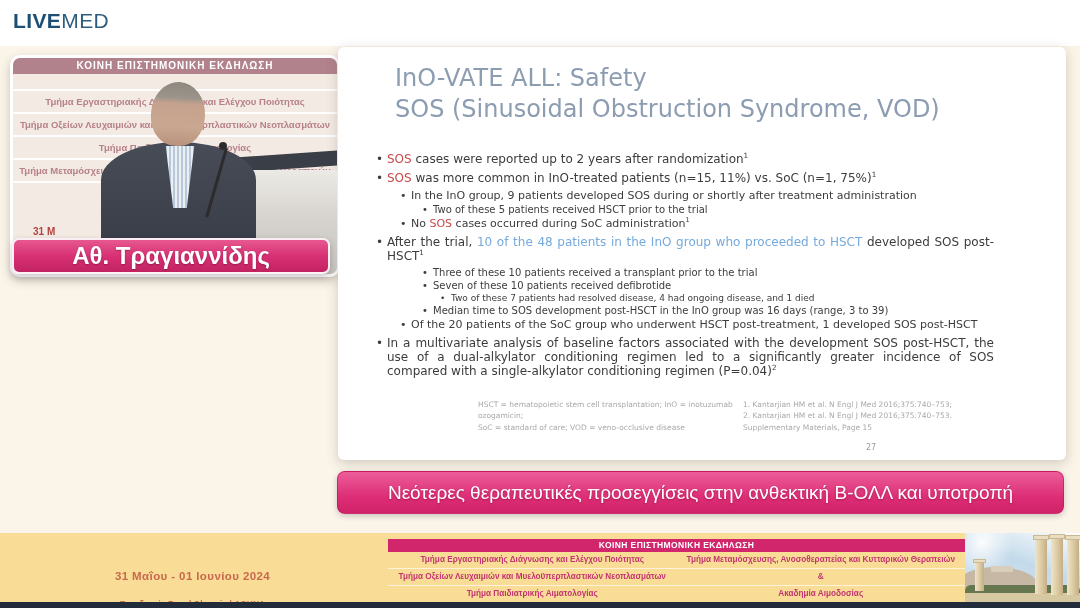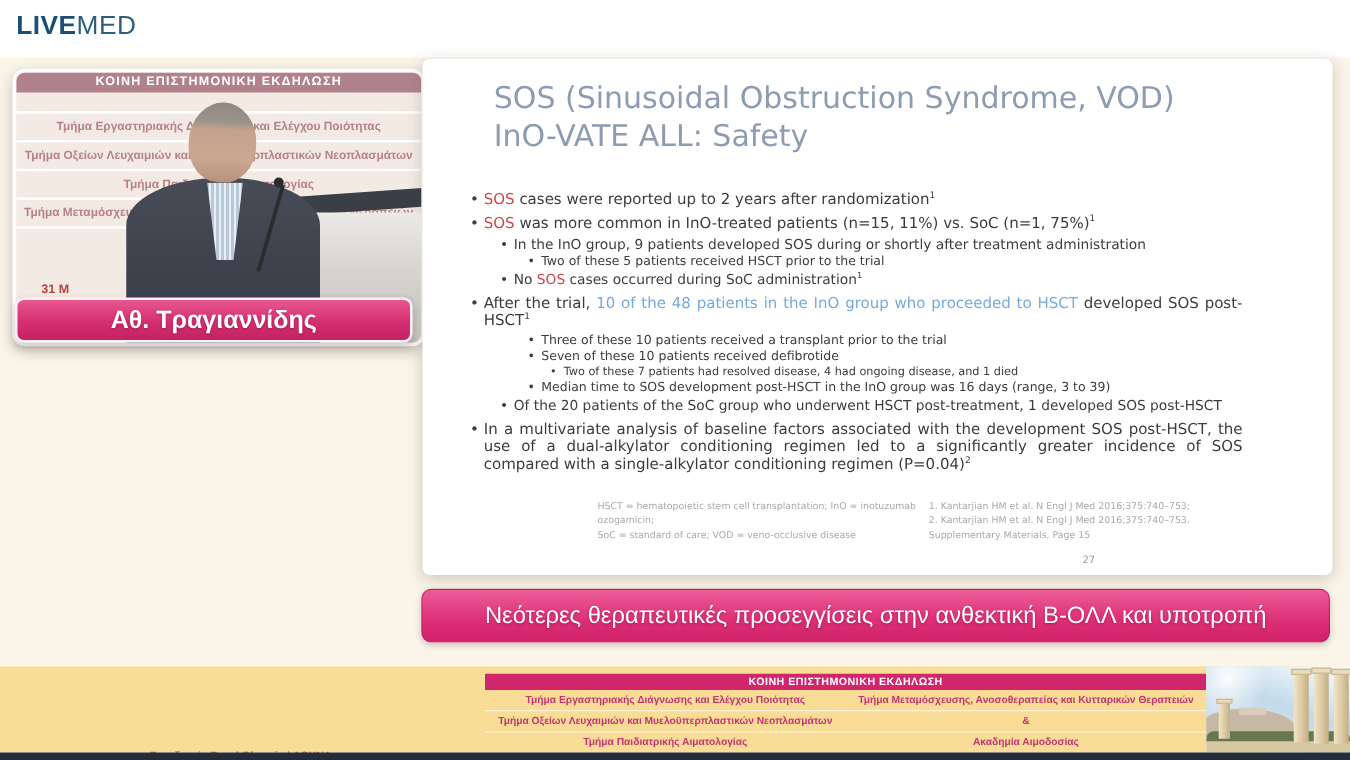--- a/index.html
+++ b/index.html
@@ -42,21 +42,21 @@
     border-radius:50% 50% 46% 46%;
     background:linear-gradient(180deg,#8E887E 0%,#9A948A 24%,#C5A28D 34%,#C9A791 70%,#B8927C 100%);}
   .mic-arm{left:212px;top:90px;width:2.5px;height:72px;background:#2C2C2C;transform:rotate(16deg);transform-origin:top center;z-index:7;}
   .mic-head{left:206px;top:84px;width:8px;height:8px;border-radius:50%;background:#2C2C2C;z-index:7;}
 
   
   .name-banner{left:12px;top:238px;width:318px;height:36px;z-index:20;box-sizing:border-box;
     background:linear-gradient(180deg,#E75890 0%,#D62E72 55%,#C22362 100%);
     border:2px solid rgba(255,255,255,.92);border-radius:7px;
     box-shadow:0 3px 7px rgba(0,0,0,.22);
-    color:#fff;font-size:20px;font-weight:700;text-align:center;line-height:32px;
+    color:#fff;font-size:24px;font-weight:700;text-align:center;line-height:32px;
     text-shadow:0 1px 2px rgba(90,0,40,.45);}
 
   
   .slide{left:338px;top:47px;width:728px;height:413px;background:#fff;border-radius:6px;
     box-shadow:0 3px 12px rgba(110,100,90,.30);font-family:"DejaVu Sans", sans-serif;}
   .slide-title{left:57px;top:16px;font-size:24px;line-height:1.3;color:var(--slide_title,#8C9CB1);}
   .bullets{left:38px;top:100px;width:618px;color:#3C3C3C;}
   .bullet{display:flex;}
   .marker{flex:0 0 11px;width:11px;}
   .btxt{flex:1;}
@@ -144,22 +144,22 @@
   <div class="abs speaker-shirt"></div>
   <div class="abs speaker-head"></div>
   <div class="abs mic-arm"></div>
   <div class="abs mic-head"></div>
 </div>
 
 <div class="abs name-banner">Αθ. Τραγιαννίδης</div>
 
 <div class="abs slide">
   <div class="abs slide-title">
+    <div>InO-VATE ALL: Safety</div>
     <div>SOS (Sinusoidal Obstruction Syndrome, VOD)</div>
-    <div>InO-VATE ALL: Safety</div>
   </div>
   <div class="abs bullets">
       <div class="bullet lv1">
         <span class="marker">•</span>
         <span class="btxt"><span class="red">SOS</span><span> cases were reported up to 2 years after randomization</span><sup>1</sup></span>
       </div>
       <div class="bullet lv1">
         <span class="marker">•</span>
         <span class="btxt"><span class="red">SOS</span><span> was more common in InO-treated patients (n=15, 11%) vs. SoC (n=1, 75%)</span><sup>1</sup></span>
       </div>
@@ -212,20 +212,21 @@
       <div class="refline">1. Kantarjian HM et al. N Engl J Med 2016;375:740–753;</div>
       <div class="refline">2. Kantarjian HM et al. N Engl J Med 2016;375:740–753. Supplementary Materials, Page 15</div>
     </div>
   <div class="abs pagenum">27</div>
 </div>
 
 <div class="abs lecture-banner">Νεότερες θεραπευτικές προσεγγίσεις στην ανθεκτική Β-ΟΛΛ και υποτροπή</div>
 
 <div class="abs footer">
   <div class="abs f-left">
+    <div class="abs f-dates">31 Μαΐου - 01 Ιουνίου 2024</div>
     <div class="abs f-venue">Ξενοδοχείο Royal Olympic | ΑΘΗΝΑ</div>
   </div>
   <div class="abs f-mid">
     <div class="abs f-event">ΚΟΙΝΗ ΕΠΙΣΤΗΜΟΝΙΚΗ ΕΚΔΗΛΩΣΗ</div>
     <div class="abs f-grid">
       <div class="f-col">
           <div class="list-cell">Τμήμα Εργαστηριακής Διάγνωσης και Ελέγχου Ποιότητας</div>
           <div class="list-cell">Τμήμα Οξείων Λευχαιμιών και Μυελοϋπερπλαστικών Νεοπλασμάτων</div>
           <div class="list-cell">Τμήμα Παιδιατρικής Αιματολογίας</div>
         </div>

